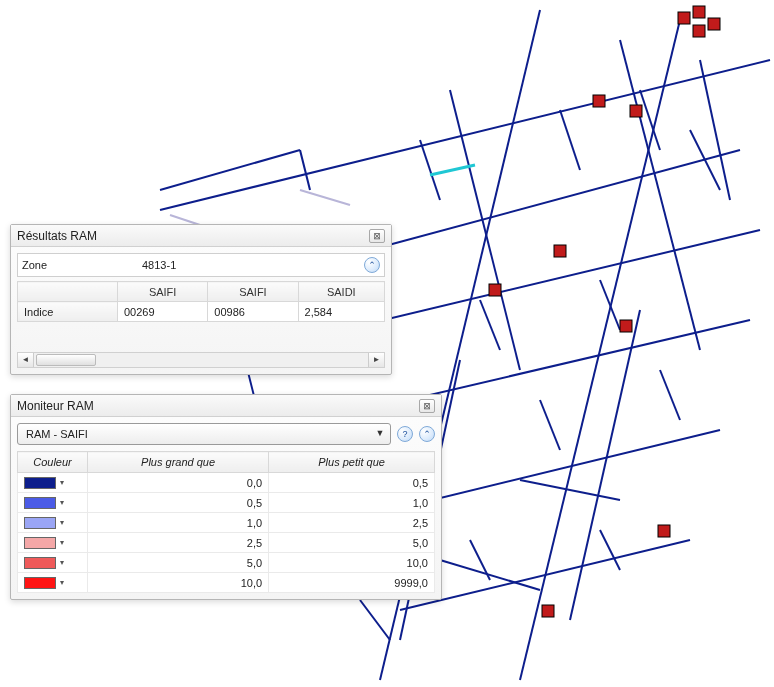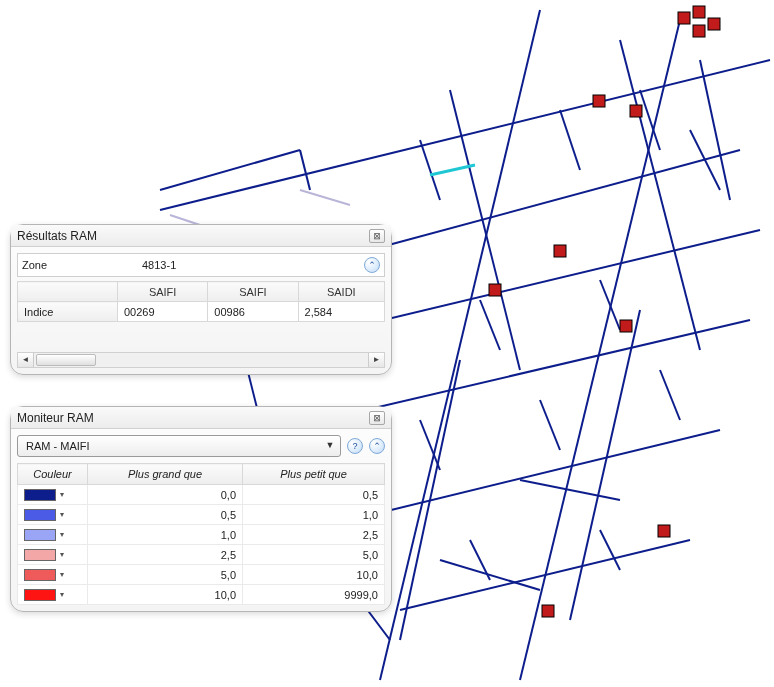--- a/index.html
+++ b/index.html
@@ -16,21 +16,21 @@
   }
   .network-bg {
     position: absolute;
     top: 0; left: 0; width: 774px; height: 687px;
     z-index: 0;
   }
   .panel {
     position: absolute;
     background: linear-gradient(#fdfdfd,#f4f4f4);
     border: 1px solid #b5b5b5;
-    border-radius: 13px;
+    border-radius: 2px;
     box-shadow: 0 2px 6px rgba(0,0,0,.15);
     z-index: 10;
   }
   .panel-header {
     height: 22px;
     display: flex;
     align-items: center;
     justify-content: space-between;
     padding: 0 6px;
     font-size: 12px;
@@ -232,29 +232,29 @@
       </tbody>
     </table>
     <div class="scrollbar">
       <div class="sb-btn">◄</div>
       <div class="sb-thumb"></div>
       <div class="sb-btn right">►</div>
     </div>
   </div>
 </div>
 
-<div class="panel" style="left:10px; top:406px; width:382px;">
+<div class="panel" style="left:10px; top:394px; width:432px;">
   <div class="panel-header">
     <span>Moniteur RAM</span>
     <span class="close-btn">⊠</span>
   </div>
   <div class="panel-body">
     <div class="monitor-row">
       <div class="dropdown" style="flex:1">
-        <span class="dd-text">RAM - MAIFI</span>
+        <span class="dd-text">RAM - SAIFI</span>
         <span class="dd-arrow">▼</span>
       </div>
       <span class="help-btn">?</span>
       <span class="collapse-btn">⌃</span>
     </div>
     <table class="legend-table">
       <thead>
         <tr>
           <th style="width:70px;">Couleur</th>
           <th>Plus grand que</th>

